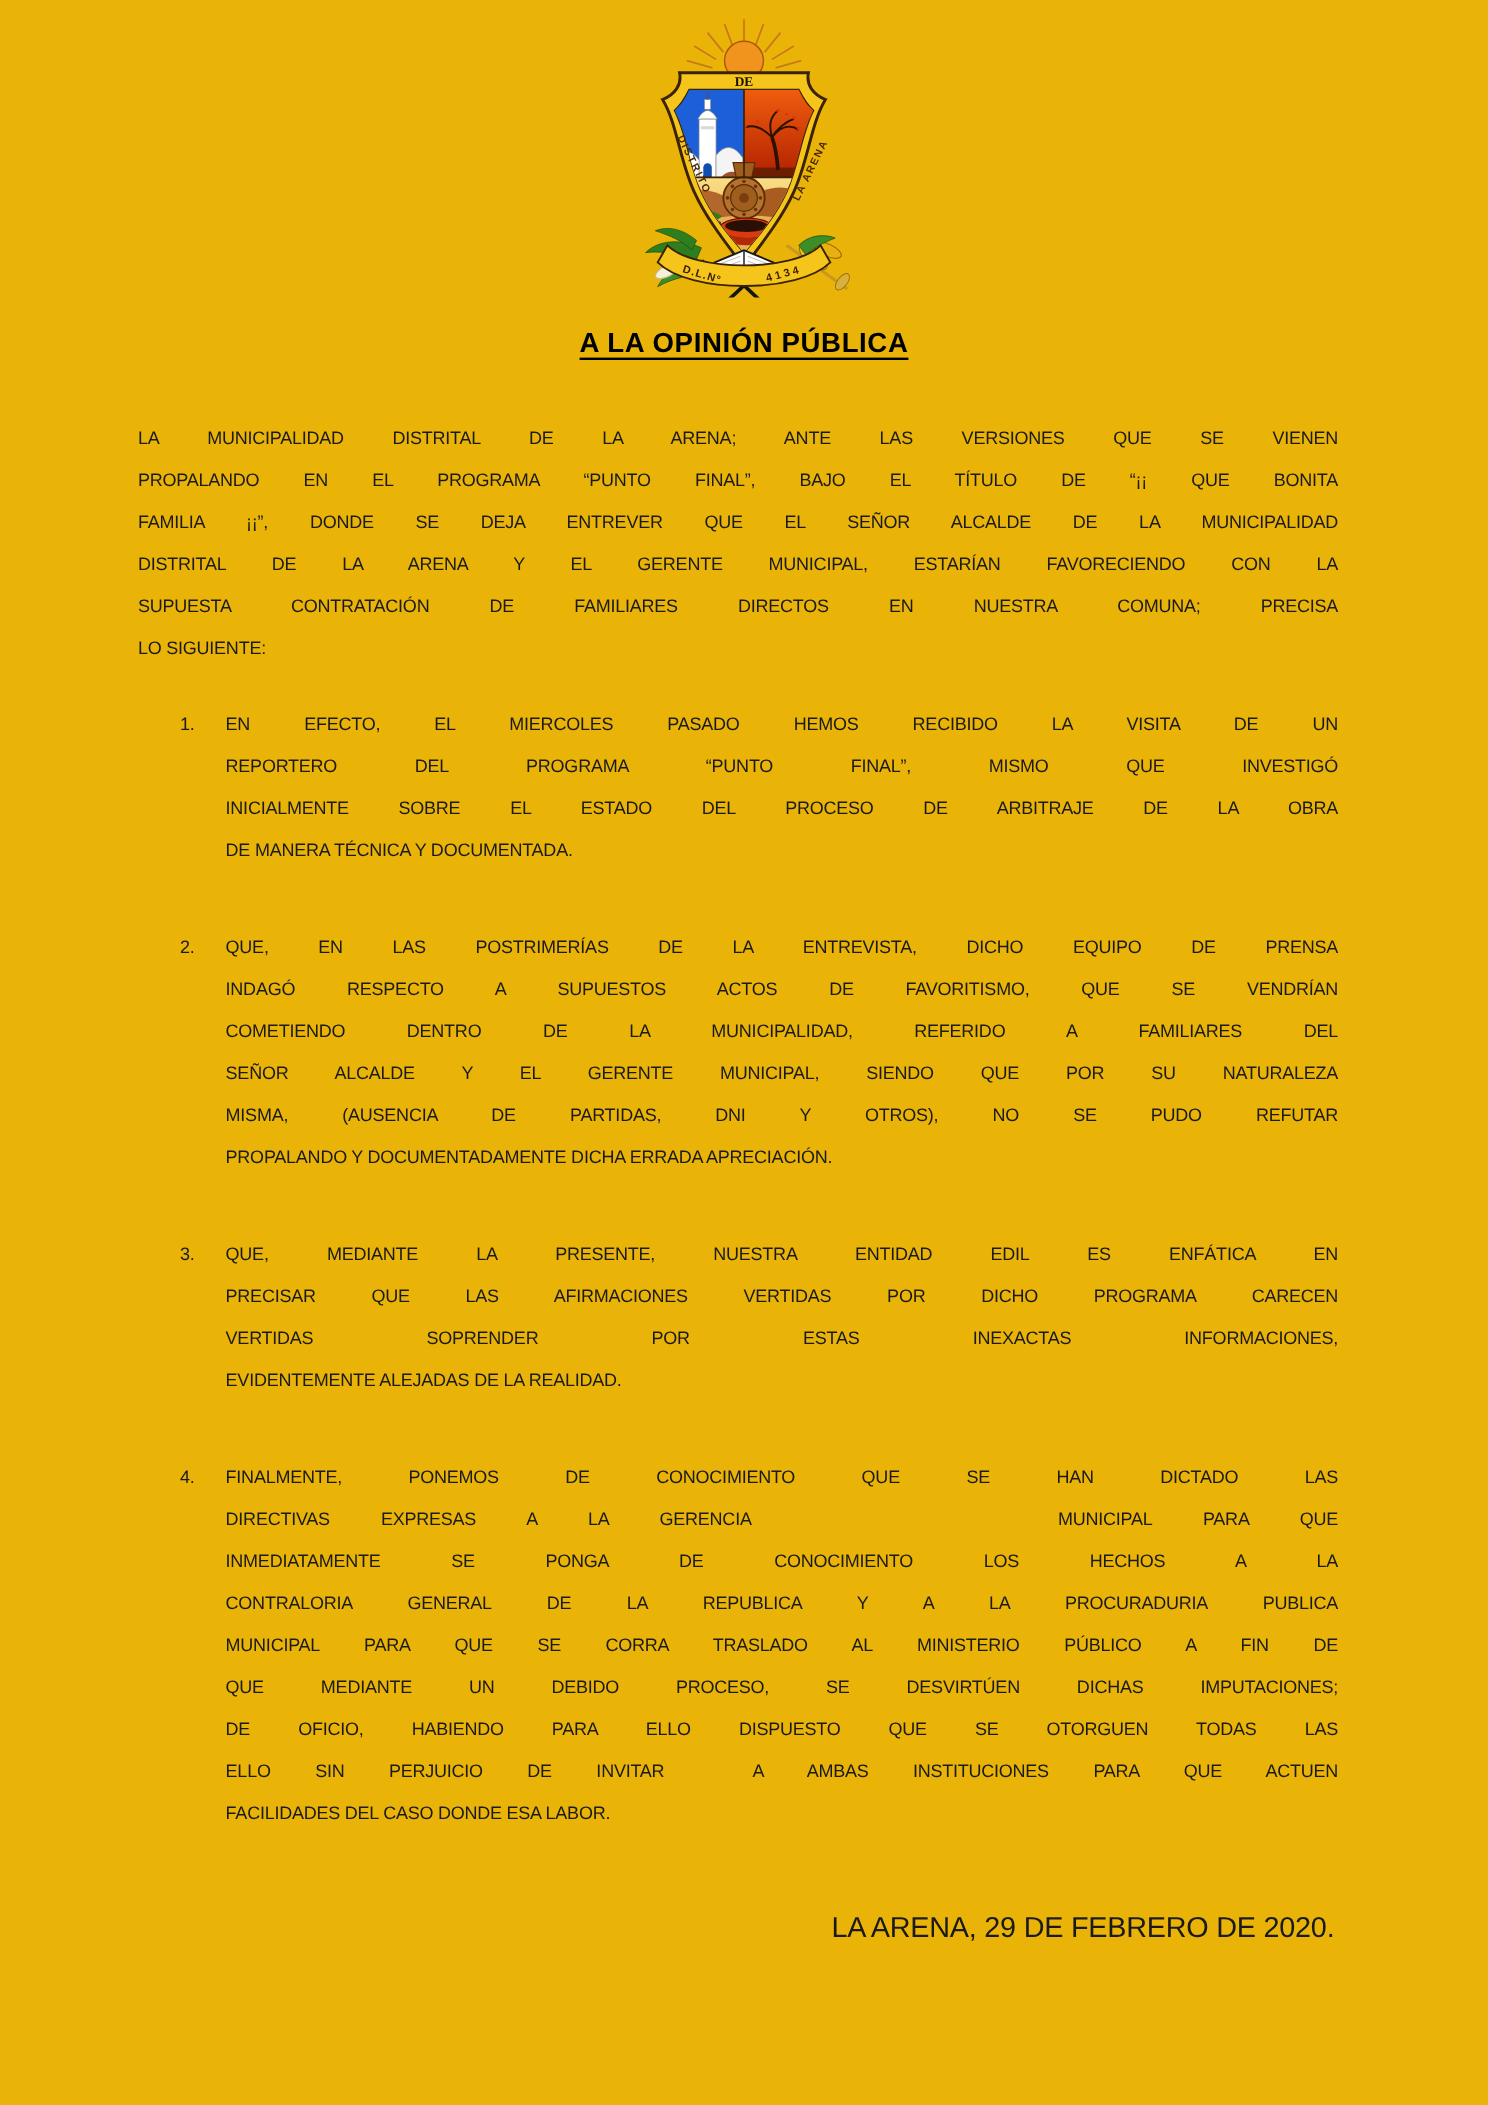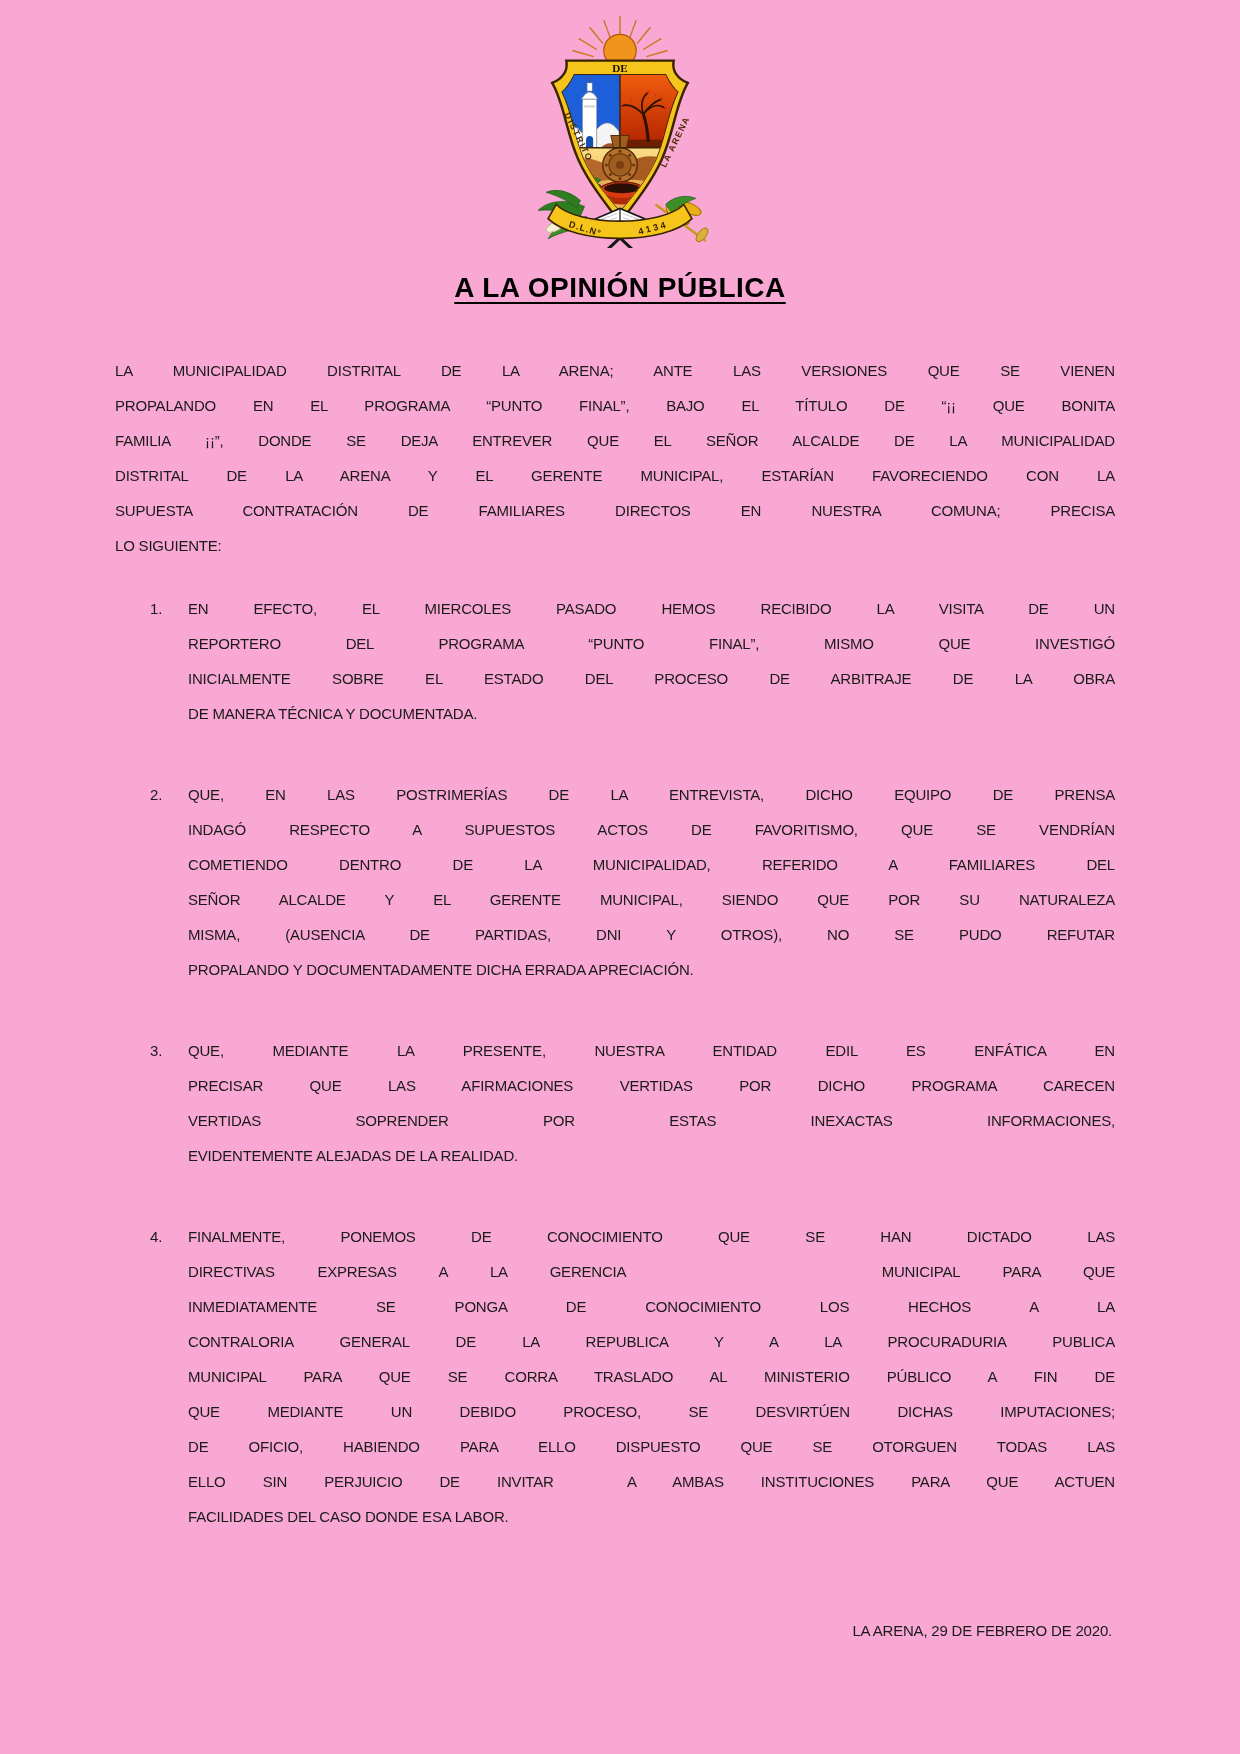--- a/index.html
+++ b/index.html
@@ -1,54 +1,54 @@
 <!DOCTYPE html>
 <html><head>
 <meta charset="utf-8">
 <style>
   html,body{margin:0;padding:0;background:#ffffff;}
   .page{
     position:relative;
     width:1240px;
     height:1754px;
     margin:0 auto;
-    background:#f9a8d4;
+    background:#eab308;
     font-family:"Liberation Sans",sans-serif;
     color:#1a1a1a;
     overflow:hidden;
   }
   .crest{width:234px;height:238px;margin:10px auto 0;}
   .crest svg{display:block;width:100%;height:100%;}
   .doc-title{
     margin:24px 0 0 0;
     text-align:center;
-    font-size:28px;
+    font-size:23px;
     font-weight:bold;
     color:#000;
     letter-spacing:.5px;
   }
   .doc-title .u{
     text-decoration:underline;
     text-decoration-thickness:2px;
     text-underline-offset:5px;
   }
   .bodytext{font-size:15px;line-height:35px;letter-spacing:-0.2px;}
   .intro{margin:49px 125px 0 115px;}
   .jline{text-align:justify;text-align-last:justify;}
   .jline.last{text-align-last:left;}
   .items{margin:28px 125px 0 150px;}
   .item{display:flex;margin-top:46px;}
   .item:first-child{margin-top:0;}
   .item .num{flex:0 0 38px;}
   .item .lines{flex:1 1 auto;min-width:0;}
   .dateline{
-    margin-top:88px;
+    margin-top:64px;
     padding-right:128px;
     text-align:right;
-    font-size:15px;
+    font-size:24px;
     letter-spacing:-0.2px;
   }
 </style>
 </head>
 <body>
 
 <div class="page">
 
   <div class="crest">
     <svg viewBox="0 0 230 235" xmlns="http://www.w3.org/2000/svg">

